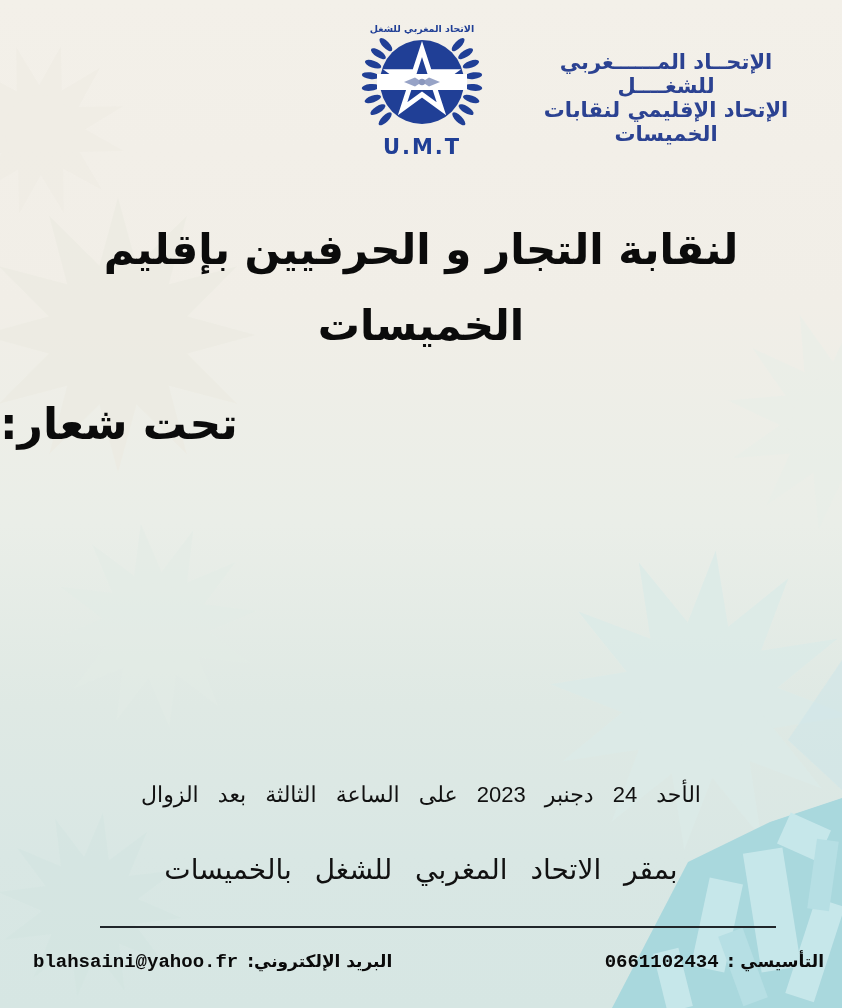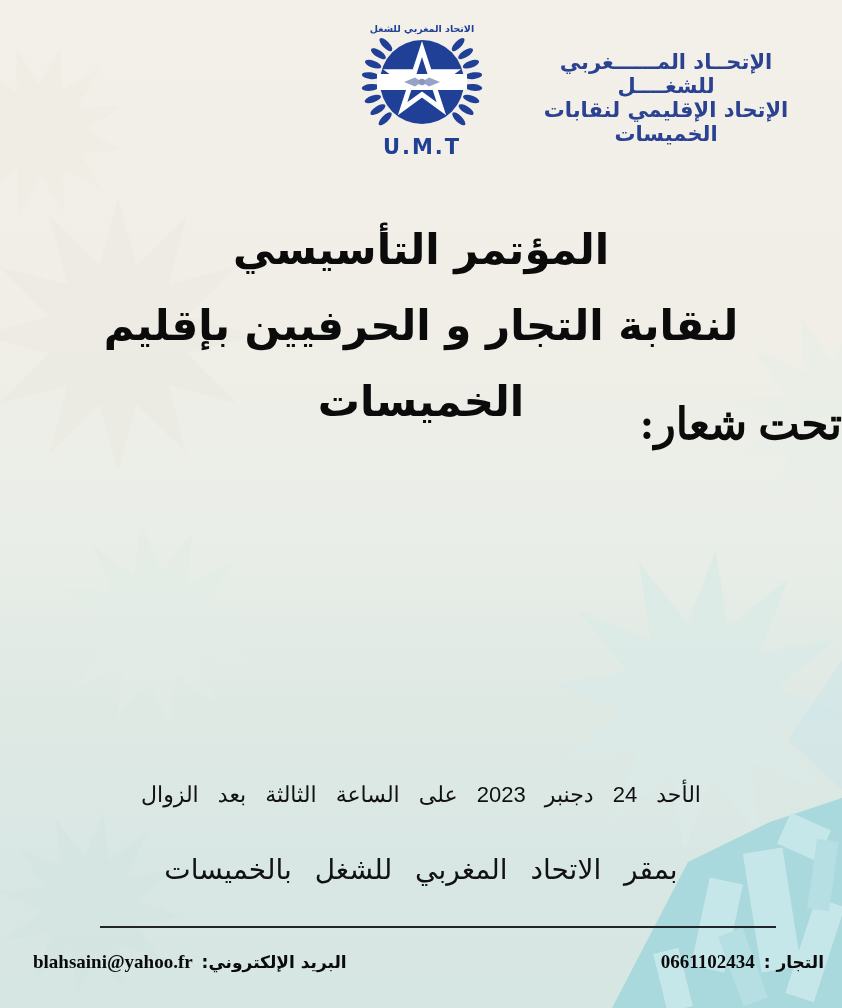--- a/index.html
+++ b/index.html
@@ -24,22 +24,22 @@
     text-align:center;color:#2b4292;font-weight:bold;
     font-size:21px;line-height:24px;
   }
   .logo-box{left:356px;top:10px;width:132px;height:152px;}
 
   .title{
     left:0;right:0;top:212px;text-align:center;
     color:#0b0b0b;font-weight:bold;font-size:42px;line-height:76px;
   }
   .slogan-label{
-    left:0;right:0;top:398px;text-align:right;
-    color:#0b0b0b;font-weight:bold;font-size:44px;font-family:Liberation Serif, serif;
+    left:0;right:0;top:398px;text-align:left;
+    color:#0b0b0b;font-weight:bold;font-size:44px;
   }
   .slogan{
     left:0;right:0;top:490px;text-align:center;
     color:#e8191d;font-weight:bold;font-size:41px;line-height:80px;
   }
   .datetime{
     left:0;right:0;top:782px;text-align:center;color:#111;
     font-family:Liberation Sans, sans-serif;
     font-size:22px;letter-spacing:2.5px;word-spacing:13px;
   }
@@ -51,21 +51,21 @@
   .rule{
     left:100px;width:676px;top:926px;height:0;
     border-top:2px solid #20262a;
   }
   .footer{
     left:30px;right:18px;top:951px;
     display:flex;justify-content:space-between;align-items:baseline;
     font-size:17px;font-weight:bold;color:#0a0a0a;
   }
   .footer .f-num{
-    font-family:Liberation Serif, serif;
+    font-family:Liberation Mono, monospace;
     font-size:19px;margin:0 3px;
   }
 </style>
 </head>
 <body>
 
 <div class="page">
 
   <svg class="wm" width="842" height="1008" viewBox="0 0 842 1008" aria-hidden="true">
     <defs>
@@ -153,34 +153,33 @@
       <text x="66" y="144" text-anchor="middle" font-size="21" font-weight="bold" fill="#203f96" letter-spacing="2" font-family="DejaVu Sans, sans-serif">U.M.T</text>
     </svg>
   </div>
 
   <div class="layer union">
     <div>الإتحــاد المــــــغربي للشغــــل</div>
     <div>الإتحاد الإقليمي لنقابات الخميسات</div>
   </div>
 
   <div class="layer title">
-    <div>المؤتمر التأسيسي</div>
     <div>لنقابة التجار و الحرفيين بإقليم الخميسات</div>
   </div>
 
   <div class="layer slogan-label">تحت شعار:</div>
 
 
   <div class="layer datetime">الأحد 24 دجنبر 2023 على الساعة الثالثة بعد الزوال</div>
   <div class="layer venue">بمقر الاتحاد المغربي للشغل بالخميسات</div>
 
   <div class="layer rule"></div>
 
   <div class="layer footer">
     <div>
-      <span class="f-label">التجار : </span><span class="f-num" dir="ltr">0661102434</span>
+      <span class="f-label">التأسيسي : </span><span class="f-num" dir="ltr">0661102434</span>
     </div>
     <div>
       <span class="f-label">البريد الإلكتروني: </span><span class="f-num" dir="ltr">blahsaini@yahoo.fr</span>
     </div>
   </div>
 
 </div>
 
 </body></html>

